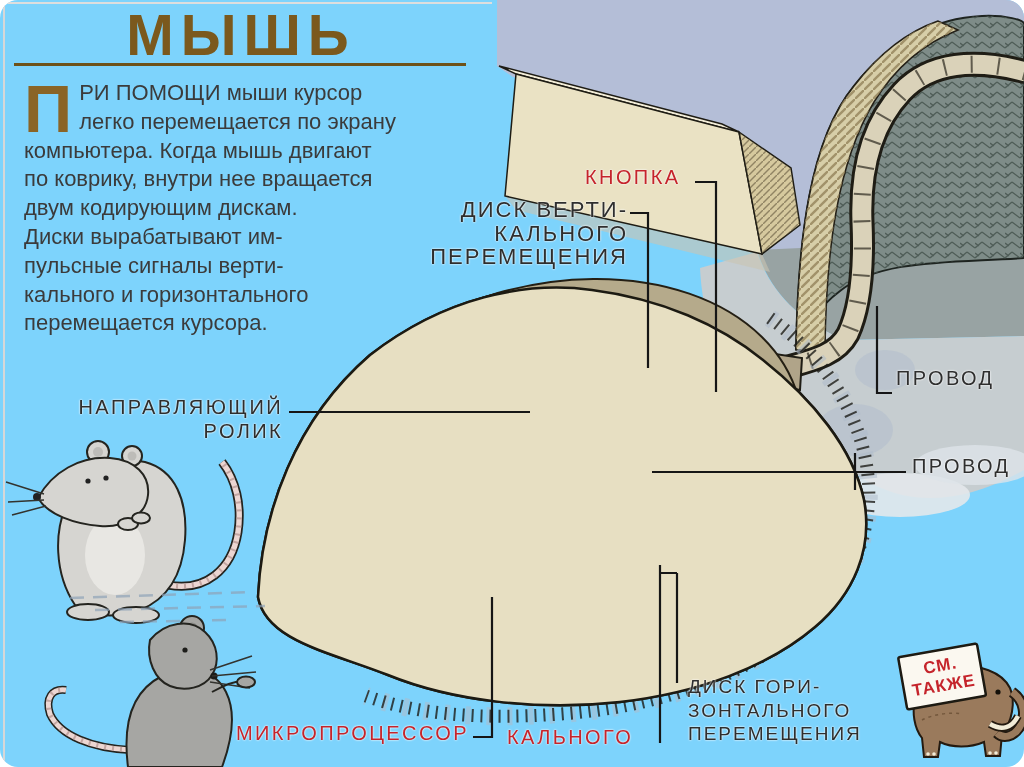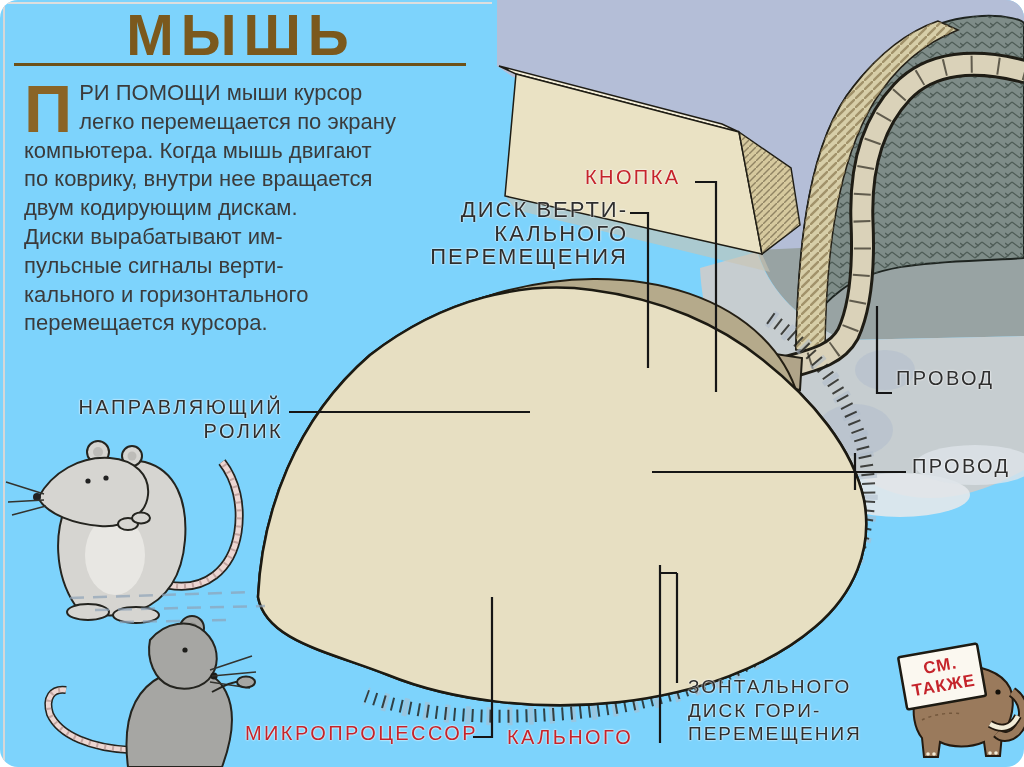--- a/index.html
+++ b/index.html
@@ -16,21 +16,21 @@
   .intro .ln{white-space:nowrap;}
   .lbl{position:absolute;font-size:20px;letter-spacing:2.4px;color:#2e2e2e;white-space:nowrap;
       text-shadow:0 0 2px rgba(255,255,255,.85),0 0 2px rgba(255,255,255,.85);}
   .lbl.red{color:#c5242b;}
   .lbl .ln{white-space:nowrap;}
   .lbl-knopka{left:585px;top:166px;}
   .lbl-vdisk{left:428px;top:198px;width:200px;text-align:right;font-size:22px;line-height:23.5px;letter-spacing:2px;}
   .lbl-provod{left:896px;top:367px;}
   .lbl-sharik{left:912px;top:455px;}
   .lbl-roller{left:36px;top:396px;width:247px;text-align:right;line-height:23.5px;}
-  .lbl-micro{left:245px;top:722px;}
+  .lbl-micro{left:236px;top:722px;}
   .lbl-foto{left:507px;top:726px;}
   .lbl-hdisk{left:688px;top:675px;font-size:19px;line-height:23.5px;letter-spacing:2px;}
   .see-also{position:absolute;left:902px;top:649px;width:80px;height:53px;
       transform:rotate(-10deg);display:flex;flex-direction:column;align-items:center;justify-content:center;
       color:#c5242b;font-weight:bold;font-size:17px;line-height:20px;letter-spacing:1px;text-shadow:none;}
   .frame-left{position:absolute;left:3px;top:0;width:2px;height:767px;background:#d7d7d7;}
   .frame-top{position:absolute;left:0;top:2px;width:492px;height:2px;background:#dedede;}
 </style>
 </head>
 <body>
@@ -357,22 +357,22 @@
 
 <div class="lbl lbl-roller">
   <div class="ln">НАПРАВЛЯЮЩИЙ</div>
   <div class="ln">РОЛИК</div>
 </div>
 
 <div class="lbl red lbl-micro">МИКРОПРОЦЕССОР</div>
 <div class="lbl red lbl-foto">КАЛЬНОГО</div>
 
 <div class="lbl lbl-hdisk">
+  <div class="ln">ДИСК ГОРИ-</div>
   <div class="ln">ЗОНТАЛЬНОГО</div>
-  <div class="ln">ДИСК ГОРИ-</div>
   <div class="ln">ПЕРЕМЕЩЕНИЯ</div>
 </div>
 
 <div class="see-also">
   <div>СМ.</div>
   <div>ТАКЖЕ</div>
 </div>
 
 </div>
 

